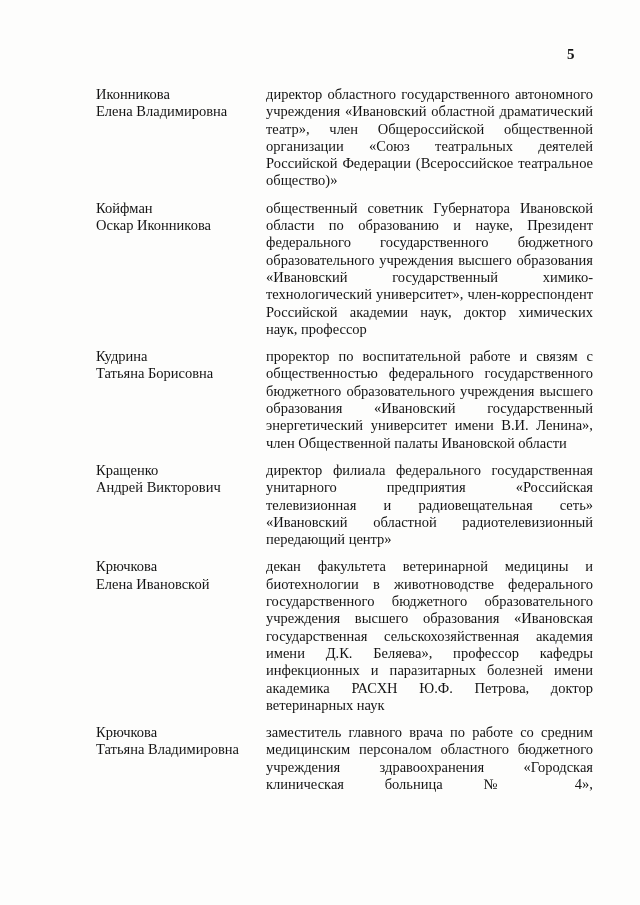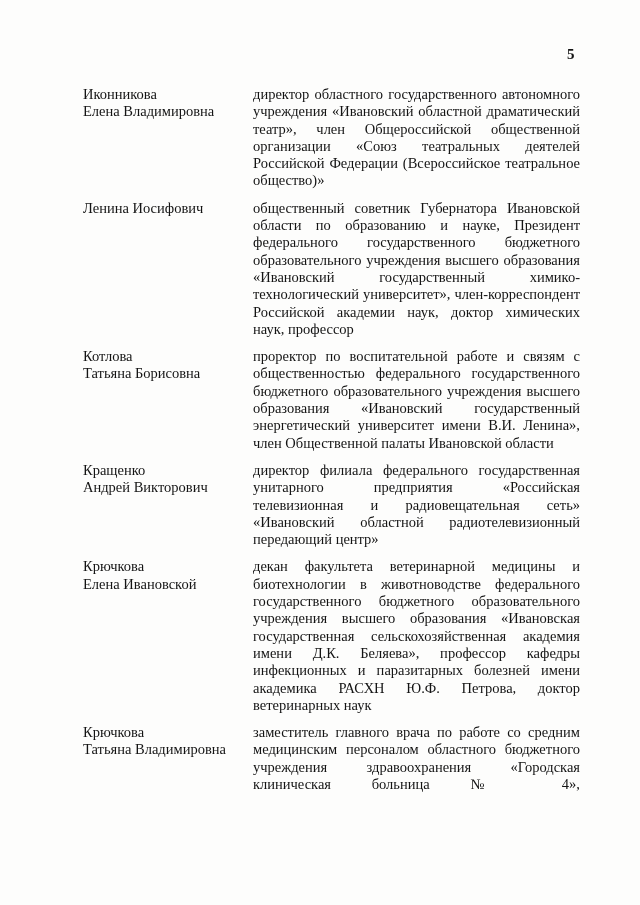--- a/index.html
+++ b/index.html
@@ -19,21 +19,21 @@
     position: absolute;
     top: 46px;
     left: 567px;
     font-size: 15px;
     font-weight: bold;
     letter-spacing: 0.5px;
   }
   .entries {
     position: absolute;
     top: 86px;
-    left: 83px;
+    left: 96px;
     width: 497px;
   }
   .entry {
     display: flex;
     align-items: flex-start;
     margin-bottom: 10px;
   }
   .name-cell {
     flex: 0 0 170px;
     width: 170px;
@@ -65,28 +65,29 @@
   <section class="entry">
     <div class="name-cell">
       <div>Иконникова</div>
       <div>Елена Владимировна</div>
     </div>
     <div class="desc-cell">директор областного государственного автономного учреждения «Ивановский областной драматический театр», член Общероссийской общественной организации «Союз театральных деятелей Российской Федерации (Всероссийское театральное общество)»</div>
   </section>
 
   <section class="entry">
     <div class="name-cell">
-      <div>Ленина Иосифович</div>
+      <div>Койфман</div>
+      <div>Оскар Иконникова</div>
     </div>
     <div class="desc-cell">общественный советник Губернатора Ивановской области по образованию и науке, Президент федерального государственного бюджетного образовательного учреждения высшего образования «Ивановский государственный химико-технологический университет», член-корреспондент Российской академии наук, доктор химических наук, профессор</div>
   </section>
 
   <section class="entry">
     <div class="name-cell">
-      <div>Котлова</div>
+      <div>Кудрина</div>
       <div>Татьяна Борисовна</div>
     </div>
     <div class="desc-cell">проректор по воспитательной работе и связям с общественностью федерального государственного бюджетного образовательного учреждения высшего образования «Ивановский государственный энергетический университет имени В.И. Ленина», член Общественной палаты Ивановской области</div>
   </section>
 
   <section class="entry">
     <div class="name-cell">
       <div>Кращенко</div>
       <div>Андрей Викторович</div>
     </div>

